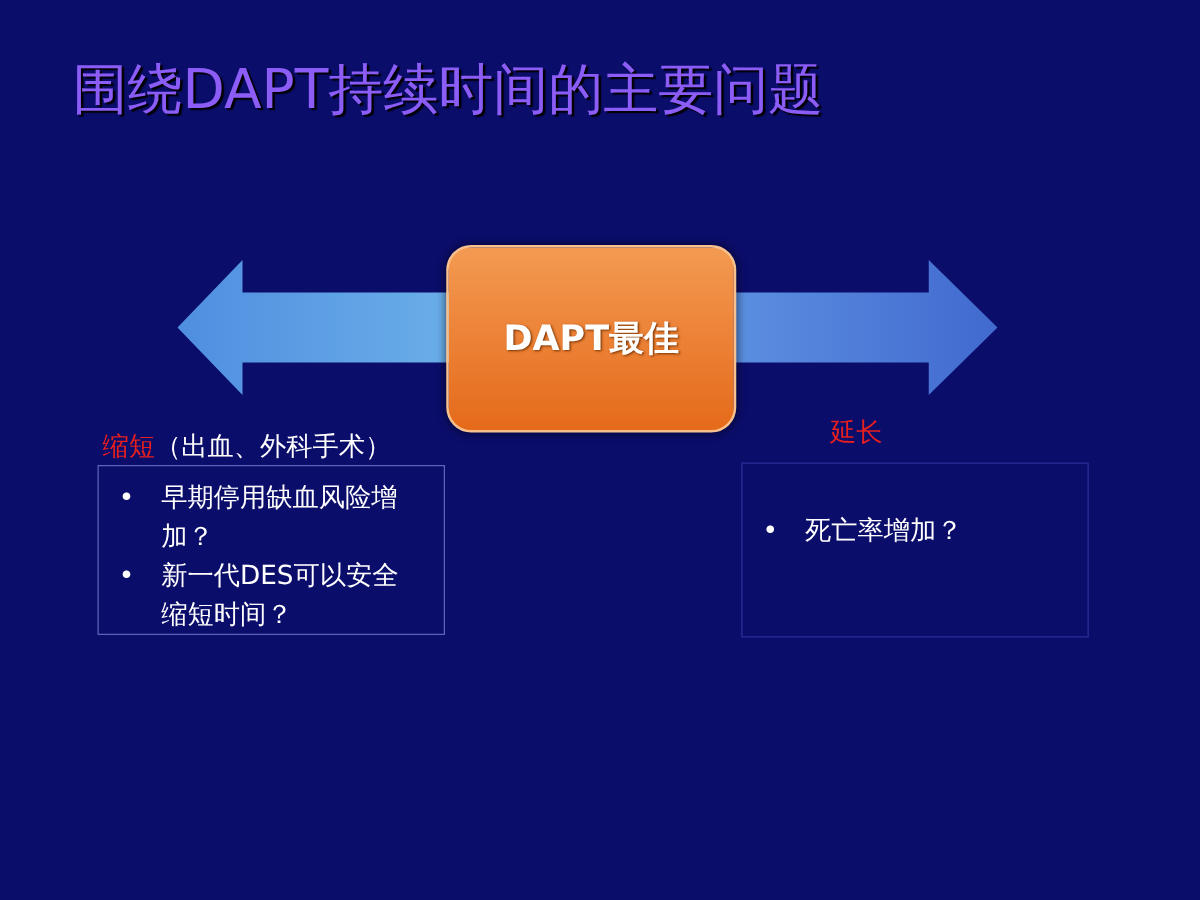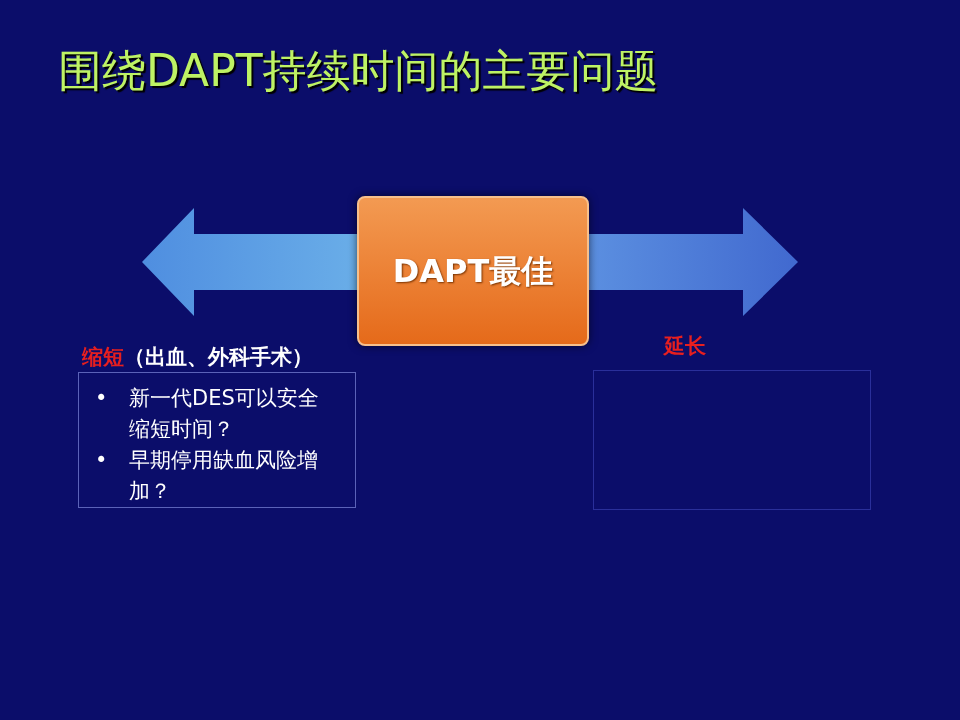--- a/index.html
+++ b/index.html
@@ -1,23 +1,23 @@
 <!DOCTYPE html>
 <html><head>
 <meta charset="utf-8">
 <style>
   html, body { margin:0; padding:0; }
   body { width:960px; height:720px; overflow:hidden; background:#0a0c66; position:relative; font-family:"DejaVu Sans","Liberation Sans",sans-serif; }
   .slide { position:absolute; inset:0; background:#0b0d6a; }
-  .title { position:absolute; left:58px; top:42px; font-size:44px; color:#bef264; letter-spacing:0px; white-space:nowrap; text-shadow:2px 2px 1px #000; }
+  .title { position:absolute; left:58px; top:42px; font-size:44px; color:#8b5cf6; letter-spacing:0px; white-space:nowrap; text-shadow:2px 2px 1px #000; }
   .arrow { position:absolute; }
-  .center-box { position:absolute; left:357px; top:196px; width:228px; height:146px; border-radius:8px;
+  .center-box { position:absolute; left:357px; top:196px; width:228px; height:146px; border-radius:20px;
     background:linear-gradient(#f39a52,#e56a1a); border:2px solid #f7c08c; box-shadow:0 0 8px rgba(0,0,0,.6);
-    display:flex; flex-direction:column; align-items:center; justify-content:center; color:#fff; font-weight:bold; font-size:32px; line-height:48px; text-shadow:1px 1px 2px #7a3300; }
-  .label { position:absolute; font-weight:bold; font-size:21px; }
+    display:flex; flex-direction:column; align-items:center; justify-content:center; color:#fff; font-weight:bold; font-size:28px; line-height:48px; text-shadow:1px 1px 2px #7a3300; }
+  .label { position:absolute; font-weight:normal; font-size:21px; }
   .red { color:#e81f1f; }
   .white { color:#ffffff; }
   .box { position:absolute; border:1px solid #5b62b8; }
   .box ul { margin:0; padding:0; list-style:none; }
   .box li { position:relative; color:#fff; font-size:21px; line-height:31px; padding-left:50px; }
   .box li::before { content:"•"; position:absolute; left:16px; color:#fff; }
 </style>
 </head>
 <body>
 
@@ -47,24 +47,25 @@
   <div class="center-box">
     <div>DAPT最佳</div>
   </div>
 
   <div class="label" style="left:82px;top:343px">
     <span class="red">缩短</span><span class="white">（出血、外科手术）</span>
   </div>
 
   <div class="box" style="left:78px;top:372px;width:276px;height:134px">
     <ul style="margin-top:10px">
+      <li style="padding-right:30px">早期停用缺血风险增加？</li>
       <li style="padding-right:30px">新一代DES可以安全缩短时间？</li>
-      <li style="padding-right:30px">早期停用缺血风险增加？</li>
     </ul>
   </div>
 
   <div class="label red" style="left:664px;top:332px">延长</div>
 
   <div class="box" style="left:593px;top:370px;width:276px;height:138px;border-color:#2a2f9a">
     <ul style="margin-top:38px">
+      <li>死亡率增加？</li>
     </ul>
   </div>
 </div>
 
 </body></html>

